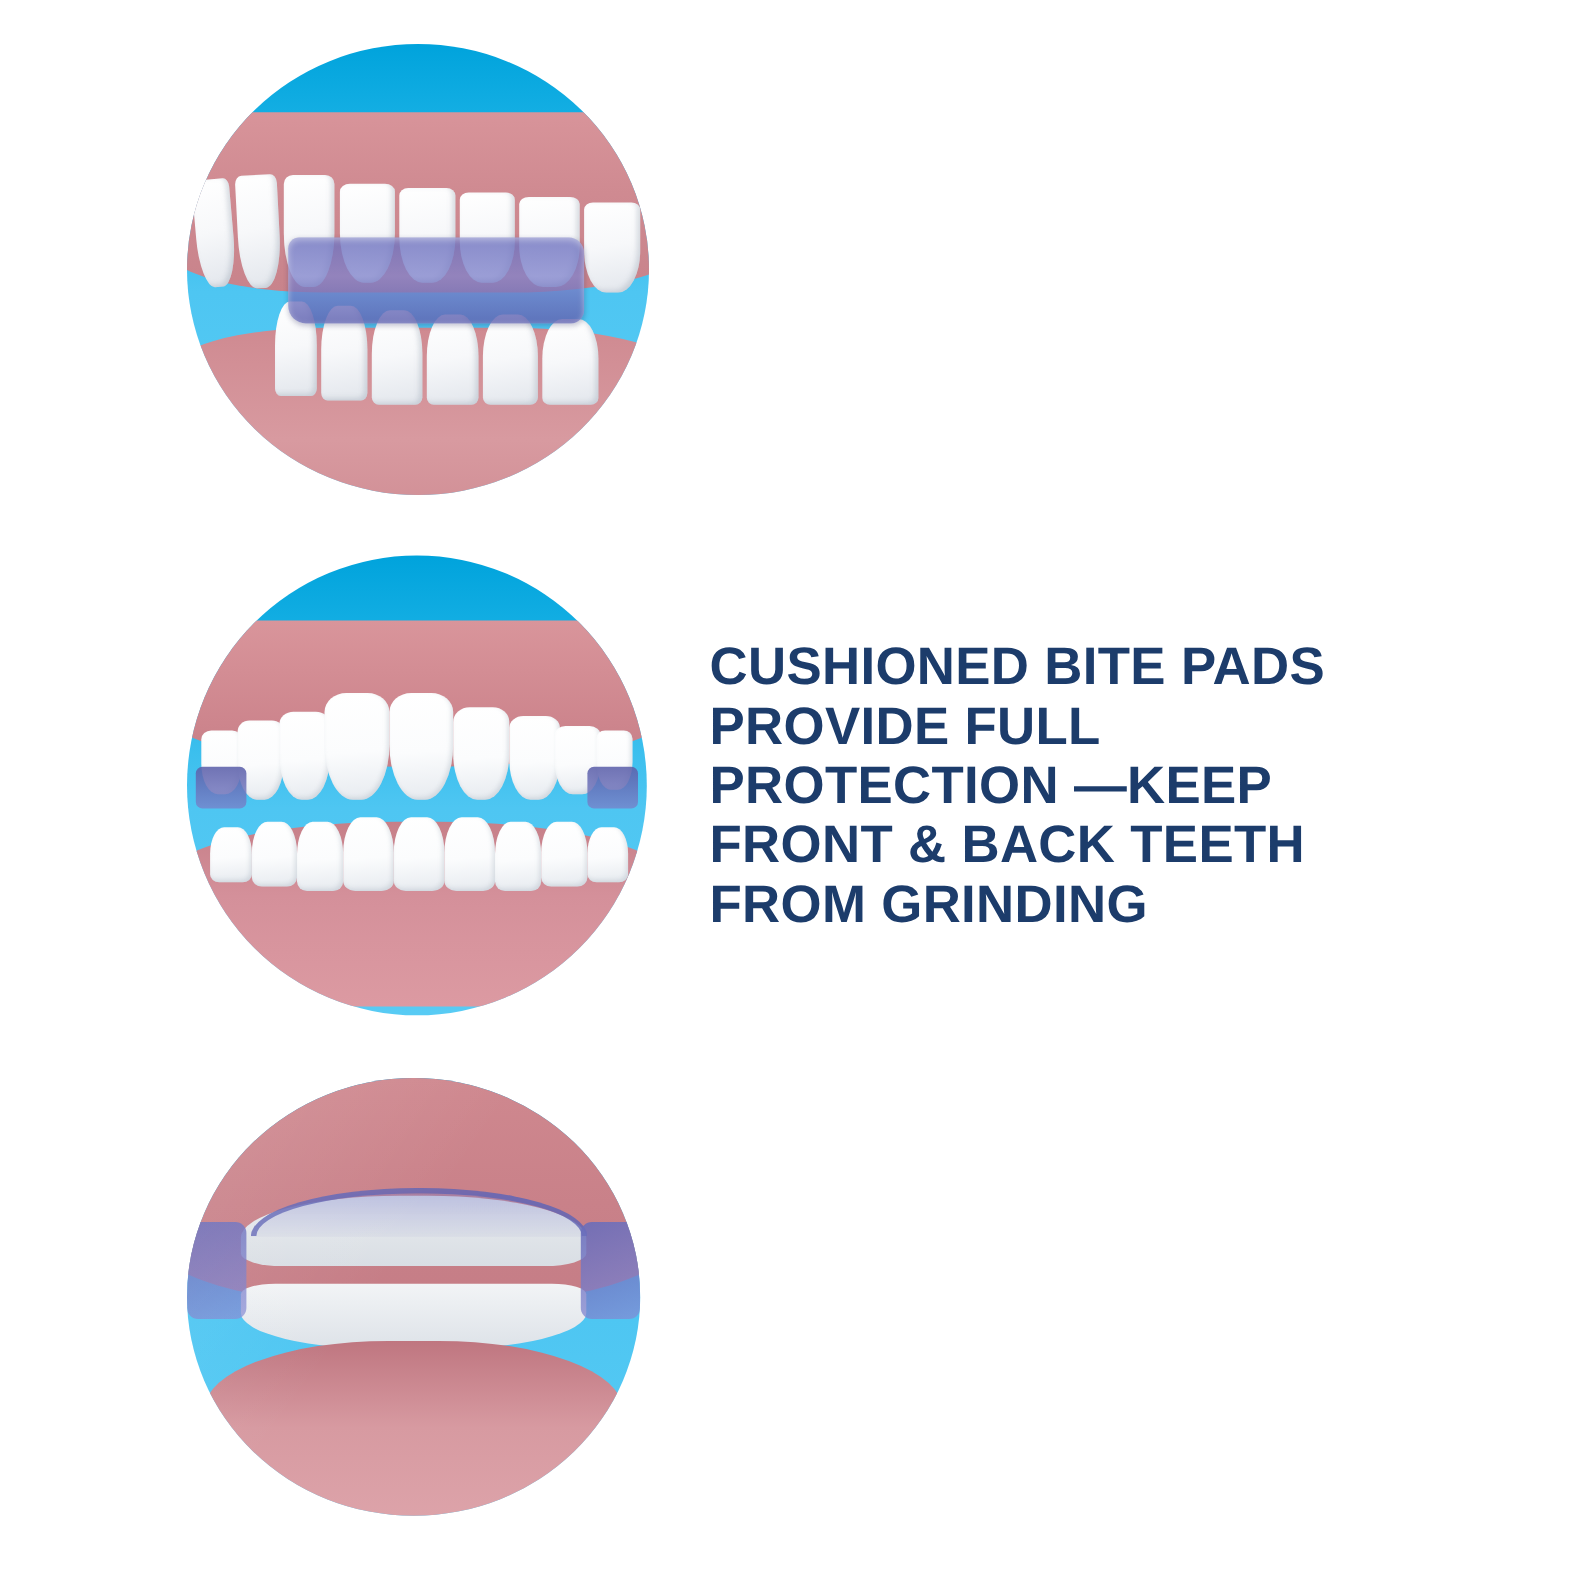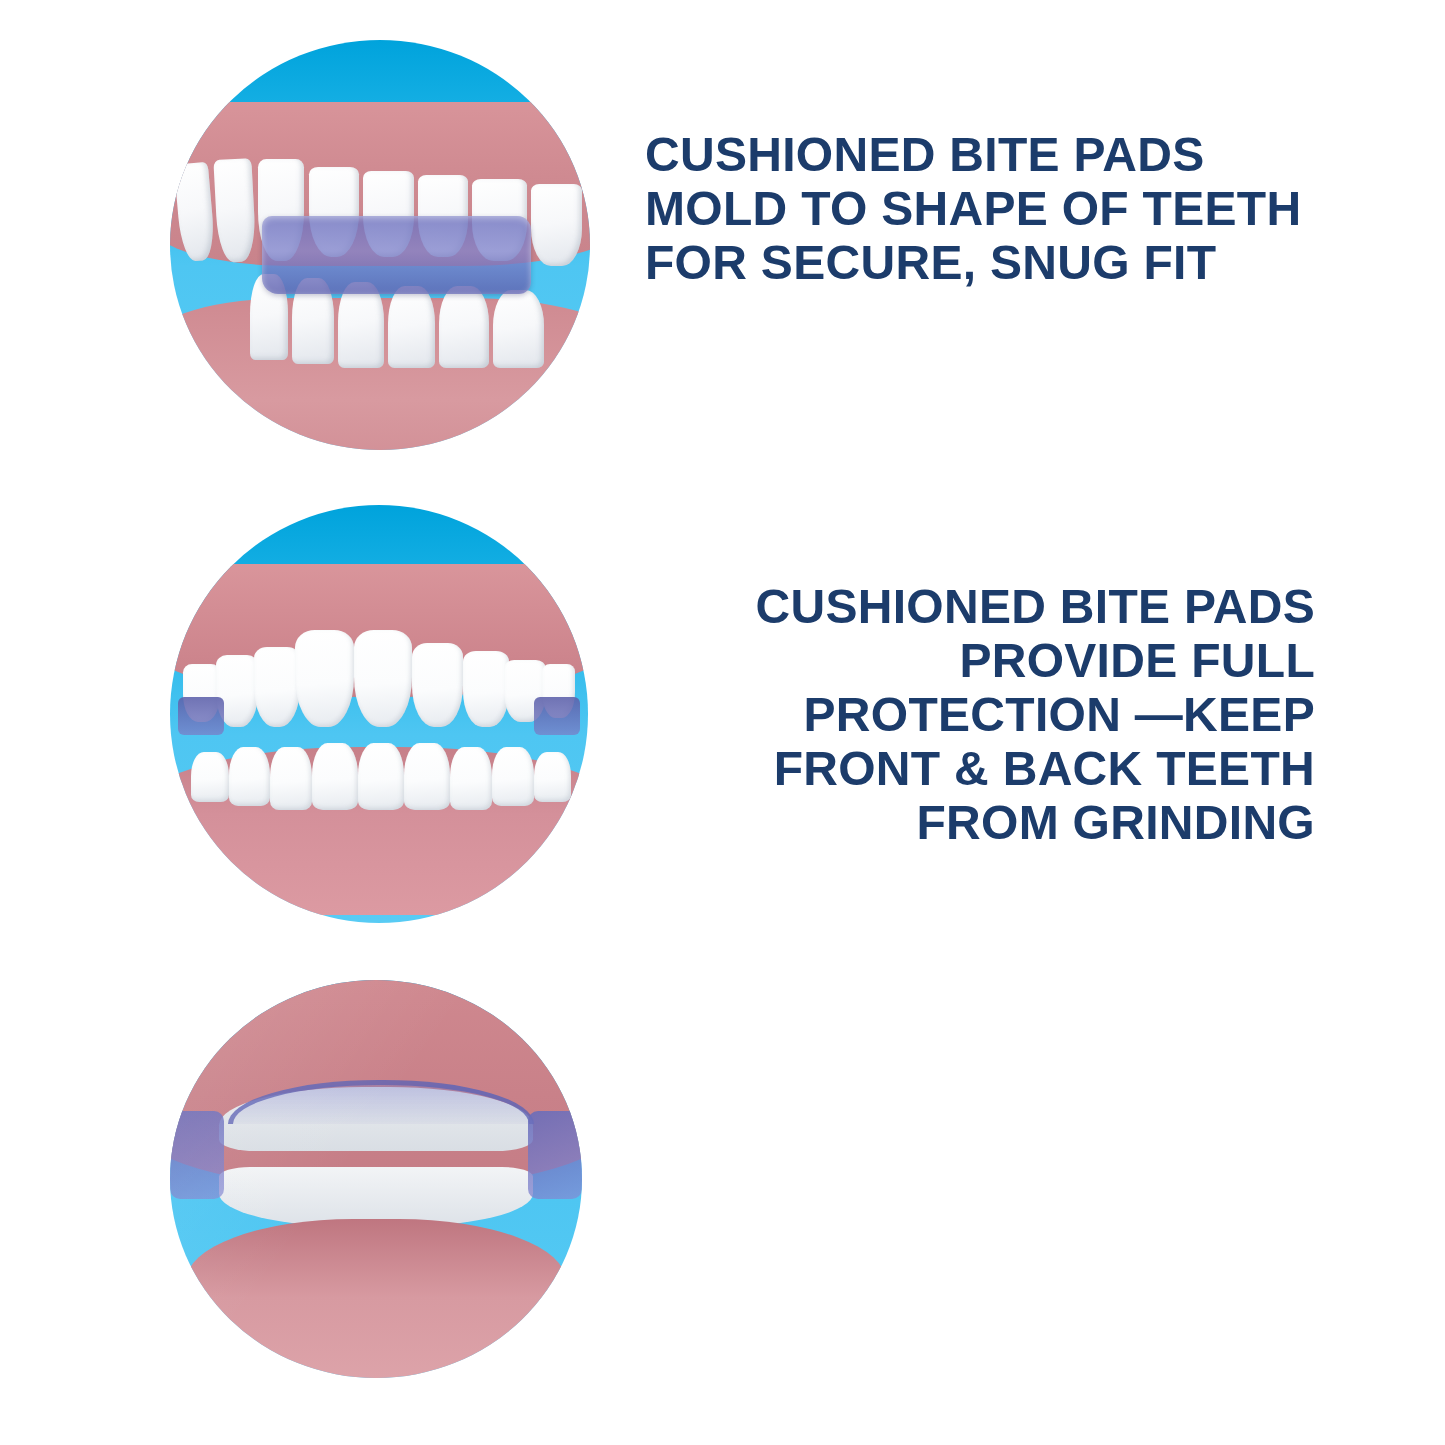--- a/index.html
+++ b/index.html
@@ -113,21 +113,21 @@
   .feature-text{
     position:absolute;left:645px;
     color:#1c3c6b;
     font-size:48px;line-height:54px;
     font-weight:700;letter-spacing:.3px;
     text-transform:uppercase;
     font-family:"Liberation Sans", sans-serif;
     white-space:pre-line;
   }
   #text-1{top:88px;width:690px;}
-  #text-2{top:75px;width:670px;text-align:right;}
+  #text-2{top:75px;width:670px;}
   #text-3{top:72px;width:720px;}
 </style>
 </head>
 <body>
 
 <div class="page">
 
   <div class="feature-row" id="row-1">
 
     <div class="illus-wrap">
@@ -149,21 +149,20 @@
         <div class="p1-tooth" style="left:29%;top:58%;width:10%;height:21%;border-radius:36% 36% 14% 14%/46% 46% 8% 8%;"></div>
         <div class="p1-tooth" style="left:40%;top:59%;width:11%;height:21%;border-radius:36% 36% 14% 14%/46% 46% 8% 8%;"></div>
         <div class="p1-tooth" style="left:52%;top:60%;width:11%;height:20%;border-radius:36% 36% 14% 14%/46% 46% 8% 8%;"></div>
         <div class="p1-tooth" style="left:64%;top:60%;width:12%;height:20%;border-radius:36% 36% 14% 14%/46% 46% 8% 8%;"></div>
         <div class="p1-tooth" style="left:77%;top:61%;width:12%;height:19%;border-radius:36% 36% 14% 14%/46% 46% 8% 8%;"></div>
 
         <div class="p1-guard"></div>
       </div>
     </div>
 
-    <div class="feature-text" id="text-1">CUSHIONED BITE PADS MOLD TO SHAPE OF TEETH FOR SECURE, SNUG FIT</div>
   </div>
 
   <div class="feature-row" id="row-2">
 
     <div class="illus-wrap">
       <div class="circle" id="circle-2">
         <div class="p2-uppergum"></div>
 
         <div class="p2-tooth" style="left:3%;top:38%;width:9%;height:14%;border-radius:24% 24% 40% 40%/14% 14% 48% 48%;"></div>
         <div class="p2-tooth" style="left:11%;top:36%;width:10%;height:17%;border-radius:26% 26% 42% 42%/14% 14% 48% 48%;"></div>

